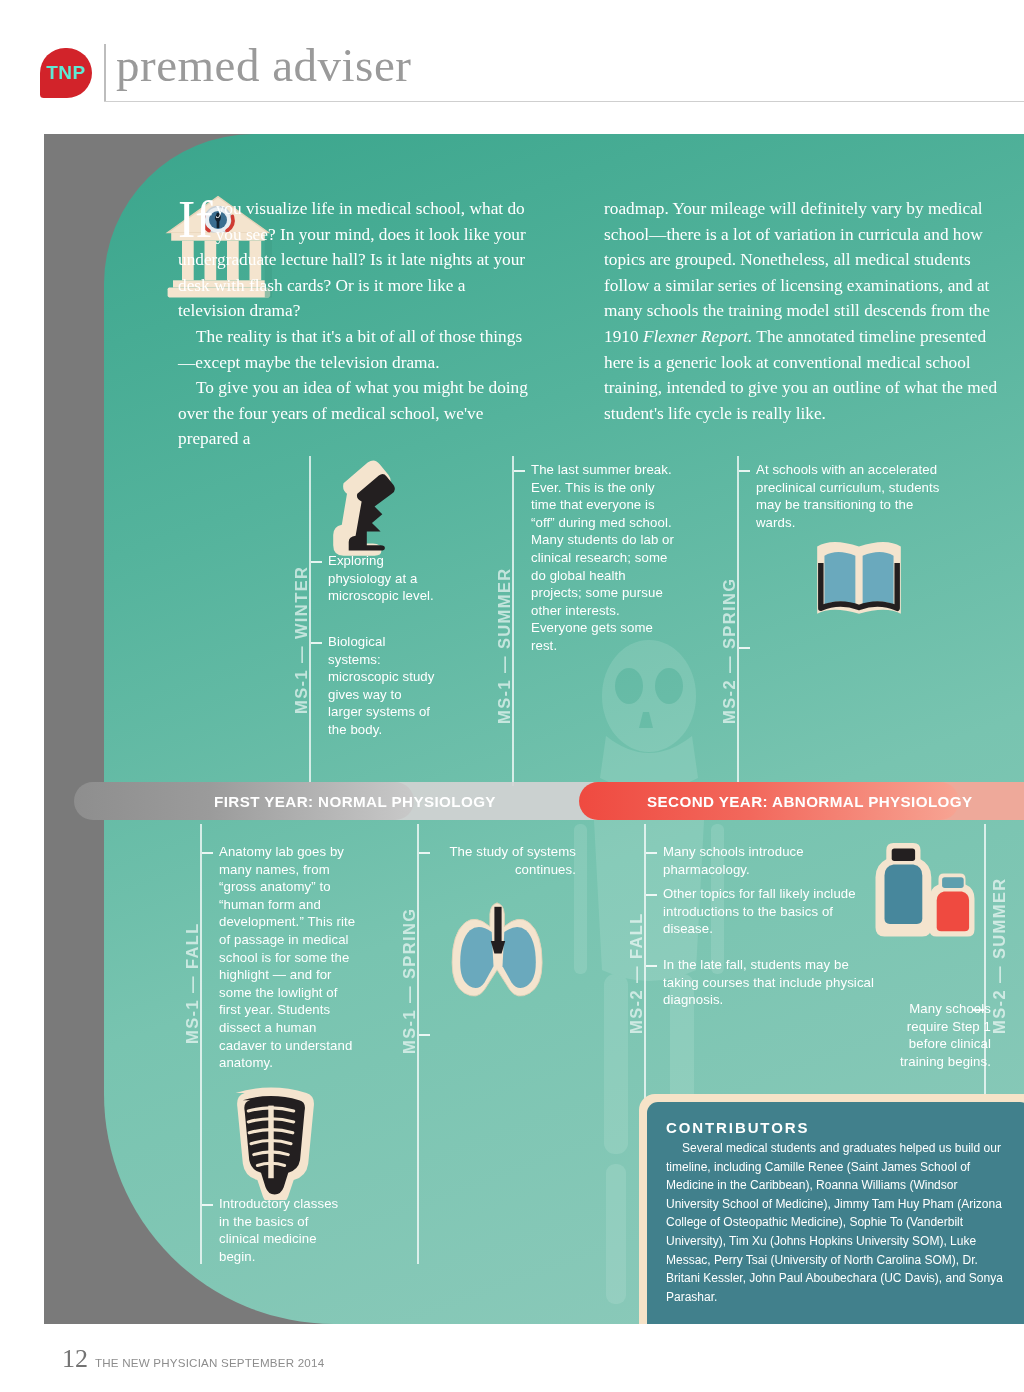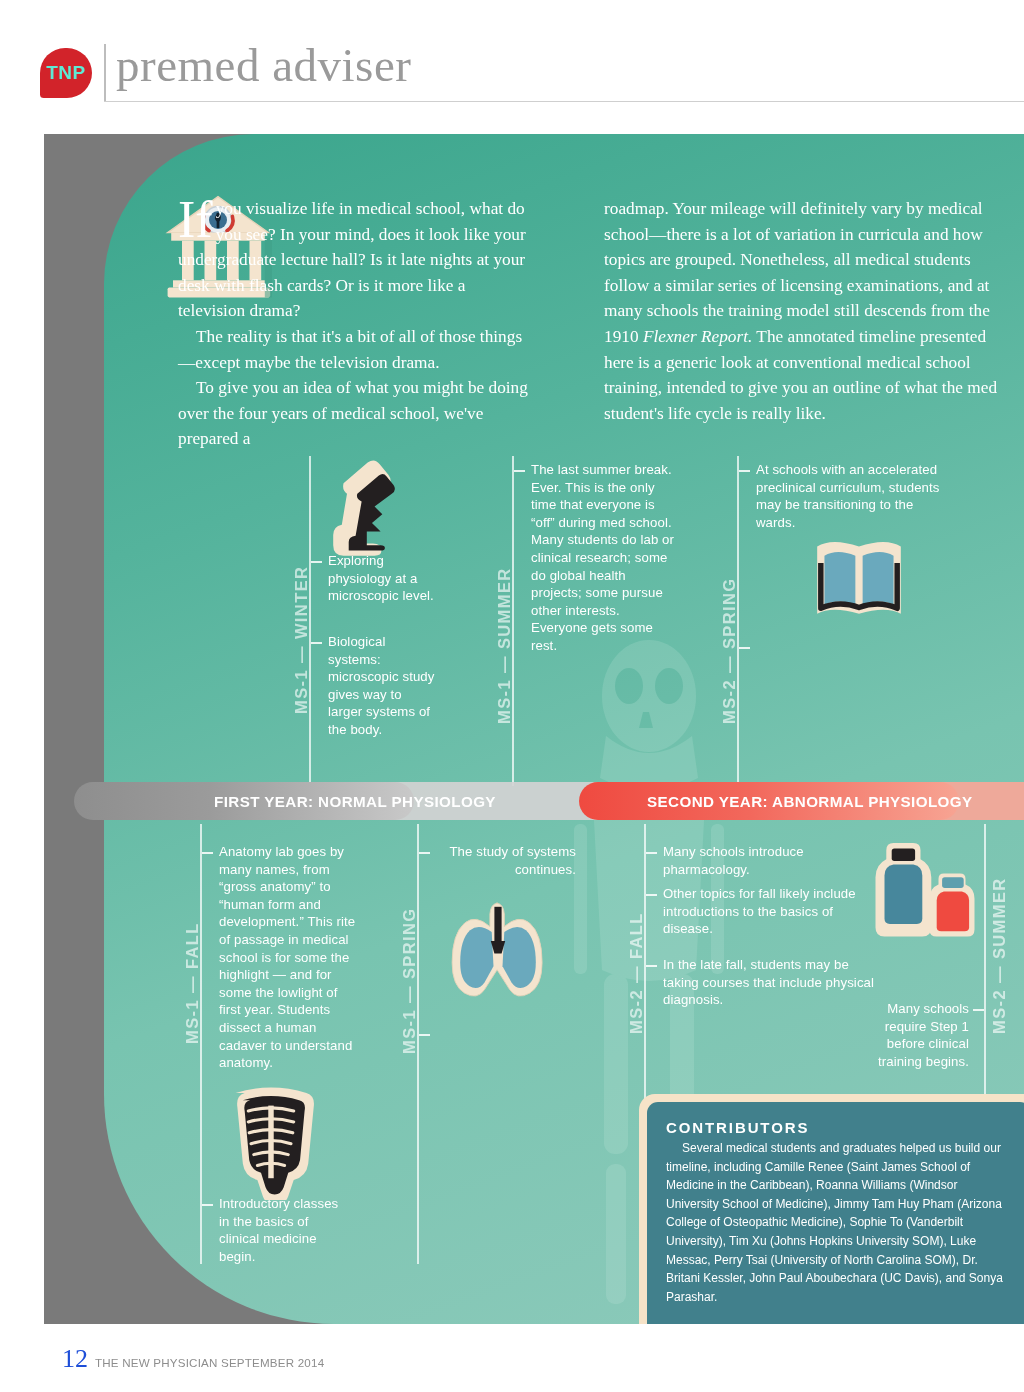--- a/index.html
+++ b/index.html
@@ -117,21 +117,21 @@
   .contrib-title {
     color: #fff; font-size: 15px; font-weight: bold; letter-spacing: 1.9px;
     margin-bottom: 3px;
   }
   .contrib-body {
     color: #ffffff; font-size: 12px; line-height: 18.6px; text-indent: 16px;
   }
 
   
   .footer { position: absolute; left: 62px; top: 1344px; display: flex; align-items: baseline; }
-  .folio { font-family: "Liberation Serif", serif; font-size: 26px; color: #1d4ed8; }
+  .folio { font-family: "Liberation Serif", serif; font-size: 26px; color: #737373; }
   .footer-text {
     font-size: 11.6px; color: #8d8d8d; letter-spacing: .2px; margin-left: 7px;
   }
 </style>
 </head>
 <body>
 
 <div class="page">
 
   <div class="masthead">
@@ -285,21 +285,21 @@
         <rect x="28" y="16" width="26" height="14" rx="3" fill="#231f20"></rect>
         <path d="M20 46 q0 -10 10 -12 l22 0 q10 2 10 12 l0 48 q0 6 -6 6 l-30 0 q-6 0 -6 -6 z" fill="#47879c"></path>
         <path d="M86 44 q-6 0 -6 6 l0 6 q-10 4 -10 16 l0 34 q0 8 8 8 l34 0 q8 0 8 -8 l0 -34 q0 -12 -10 -16 l0 -6 q0 -6 -6 -6 z" fill="#f4e4ce"></path>
         <rect x="84" y="48" width="24" height="12" rx="3" fill="#5e9fae"></rect>
         <path d="M78 74 q0 -8 8 -10 l20 0 q8 2 8 10 l0 30 q0 4 -5 4 l-26 0 q-5 0 -5 -4 z" fill="#ef4a40"></path>
       </svg>
 
       <div class="axis" style="left:880px; top:690px; height:440px;"></div>
       <div class="vlabel" style="left:886px; top:700px; height:200px;">MS-2 — SUMMER</div>
       <div class="tick" style="left:869px; top:875px;"></div>
-      <div class="note right-al" style="left:745px; top:866px; width:120px;">Many schools require Step 1 before clinical training begins.</div>
+      <div class="note right-al" style="left:767px; top:866px; width:120px;">Many schools require Step 1 before clinical training begins.</div>
 
       <div class="contrib-outer">
         <div class="contrib-inner">
           <div class="contrib-title">CONTRIBUTORS</div>
           <div class="contrib-body">Several medical students and graduates helped us build our timeline, including Camille Renee (Saint James School of Medicine in the Caribbean), Roanna Williams (Windsor University School of Medicine), Jimmy Tam Huy Pham (Arizona College of Osteopathic Medicine), Sophie To (Vanderbilt University), Tim Xu (Johns Hopkins University SOM), Luke Messac, Perry Tsai (University of North Carolina SOM), Dr. Britani Kessler, John Paul Aboubechara (UC Davis), and Sonya Parashar.</div>
         </div>
       </div>
 
     </div>
   </div>

